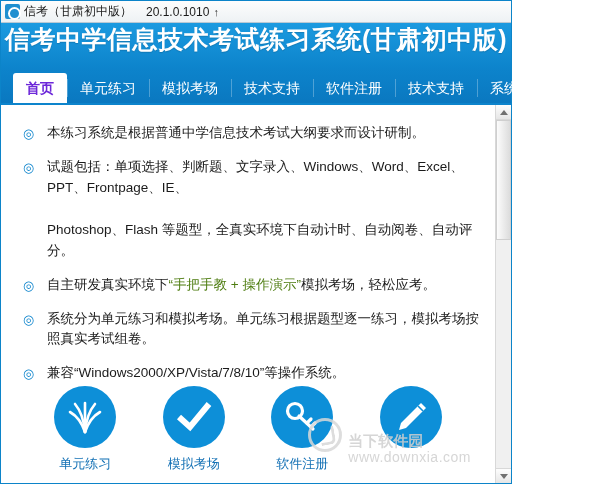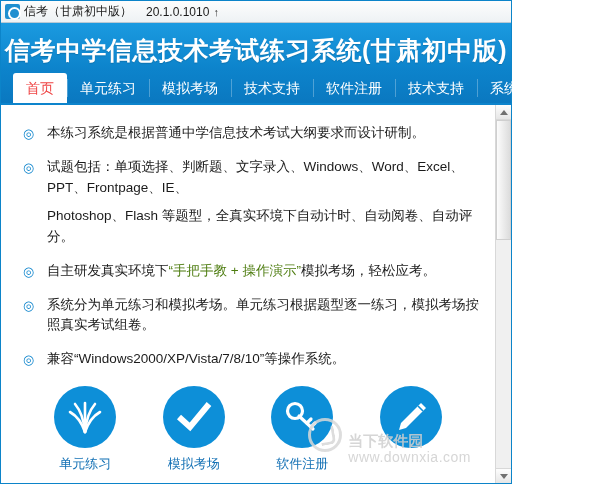--- a/index.html
+++ b/index.html
@@ -62,21 +62,21 @@
   .title-up {
     margin-left: 4px;
     font-size: 11px;
     color: #333;
   }
   
   .header {
     background: linear-gradient(#1b9ae0, #0d84cc);
     height: 44px;
     display: flex;
-    align-items: flex-end;
+    align-items: flex-start;
     justify-content: center;
     flex: 0 0 auto;
   }
   .header h1 {
     margin: 0;
     color: #ffffff;
     font-size: 25px;
     font-weight: bold;
     letter-spacing: 0.5px;
     white-space: nowrap;
@@ -104,22 +104,22 @@
   .nav-item + .nav-item::before {
     content: "";
     position: absolute;
     left: 0; top: 6px;
     height: 18px;
     width: 1px;
     background: rgba(255,255,255,0.28);
   }
   .nav-item.active {
     background: #ffffff;
-    color: #ef4444;
-    font-weight: normal;
+    color: #6d28d9;
+    font-weight: bold;
     border-radius: 3px 3px 0 0;
     margin-top: 7px;
   }
   .nav-item.active::before { display: none; }
   
   .content {
     flex: 1 1 auto;
     display: flex;
     position: relative;
     background: #ffffff;
@@ -143,21 +143,21 @@
     line-height: 1.55;
   }
   .bullets li .bullet-mark {
     position: absolute;
     left: 0; top: 1px;
     color: #0d84cc;
     font-size: 13px;
   }
   .bullets li .cont {
     display: block;
-    margin-top: 7px;
+    margin-top: 21px;
   }
   .hl {
     color: #4d7c0f;
     font-weight: normal;
   }
   
   .features {
     display: flex;
     justify-content: space-around;
     align-items: flex-start;

